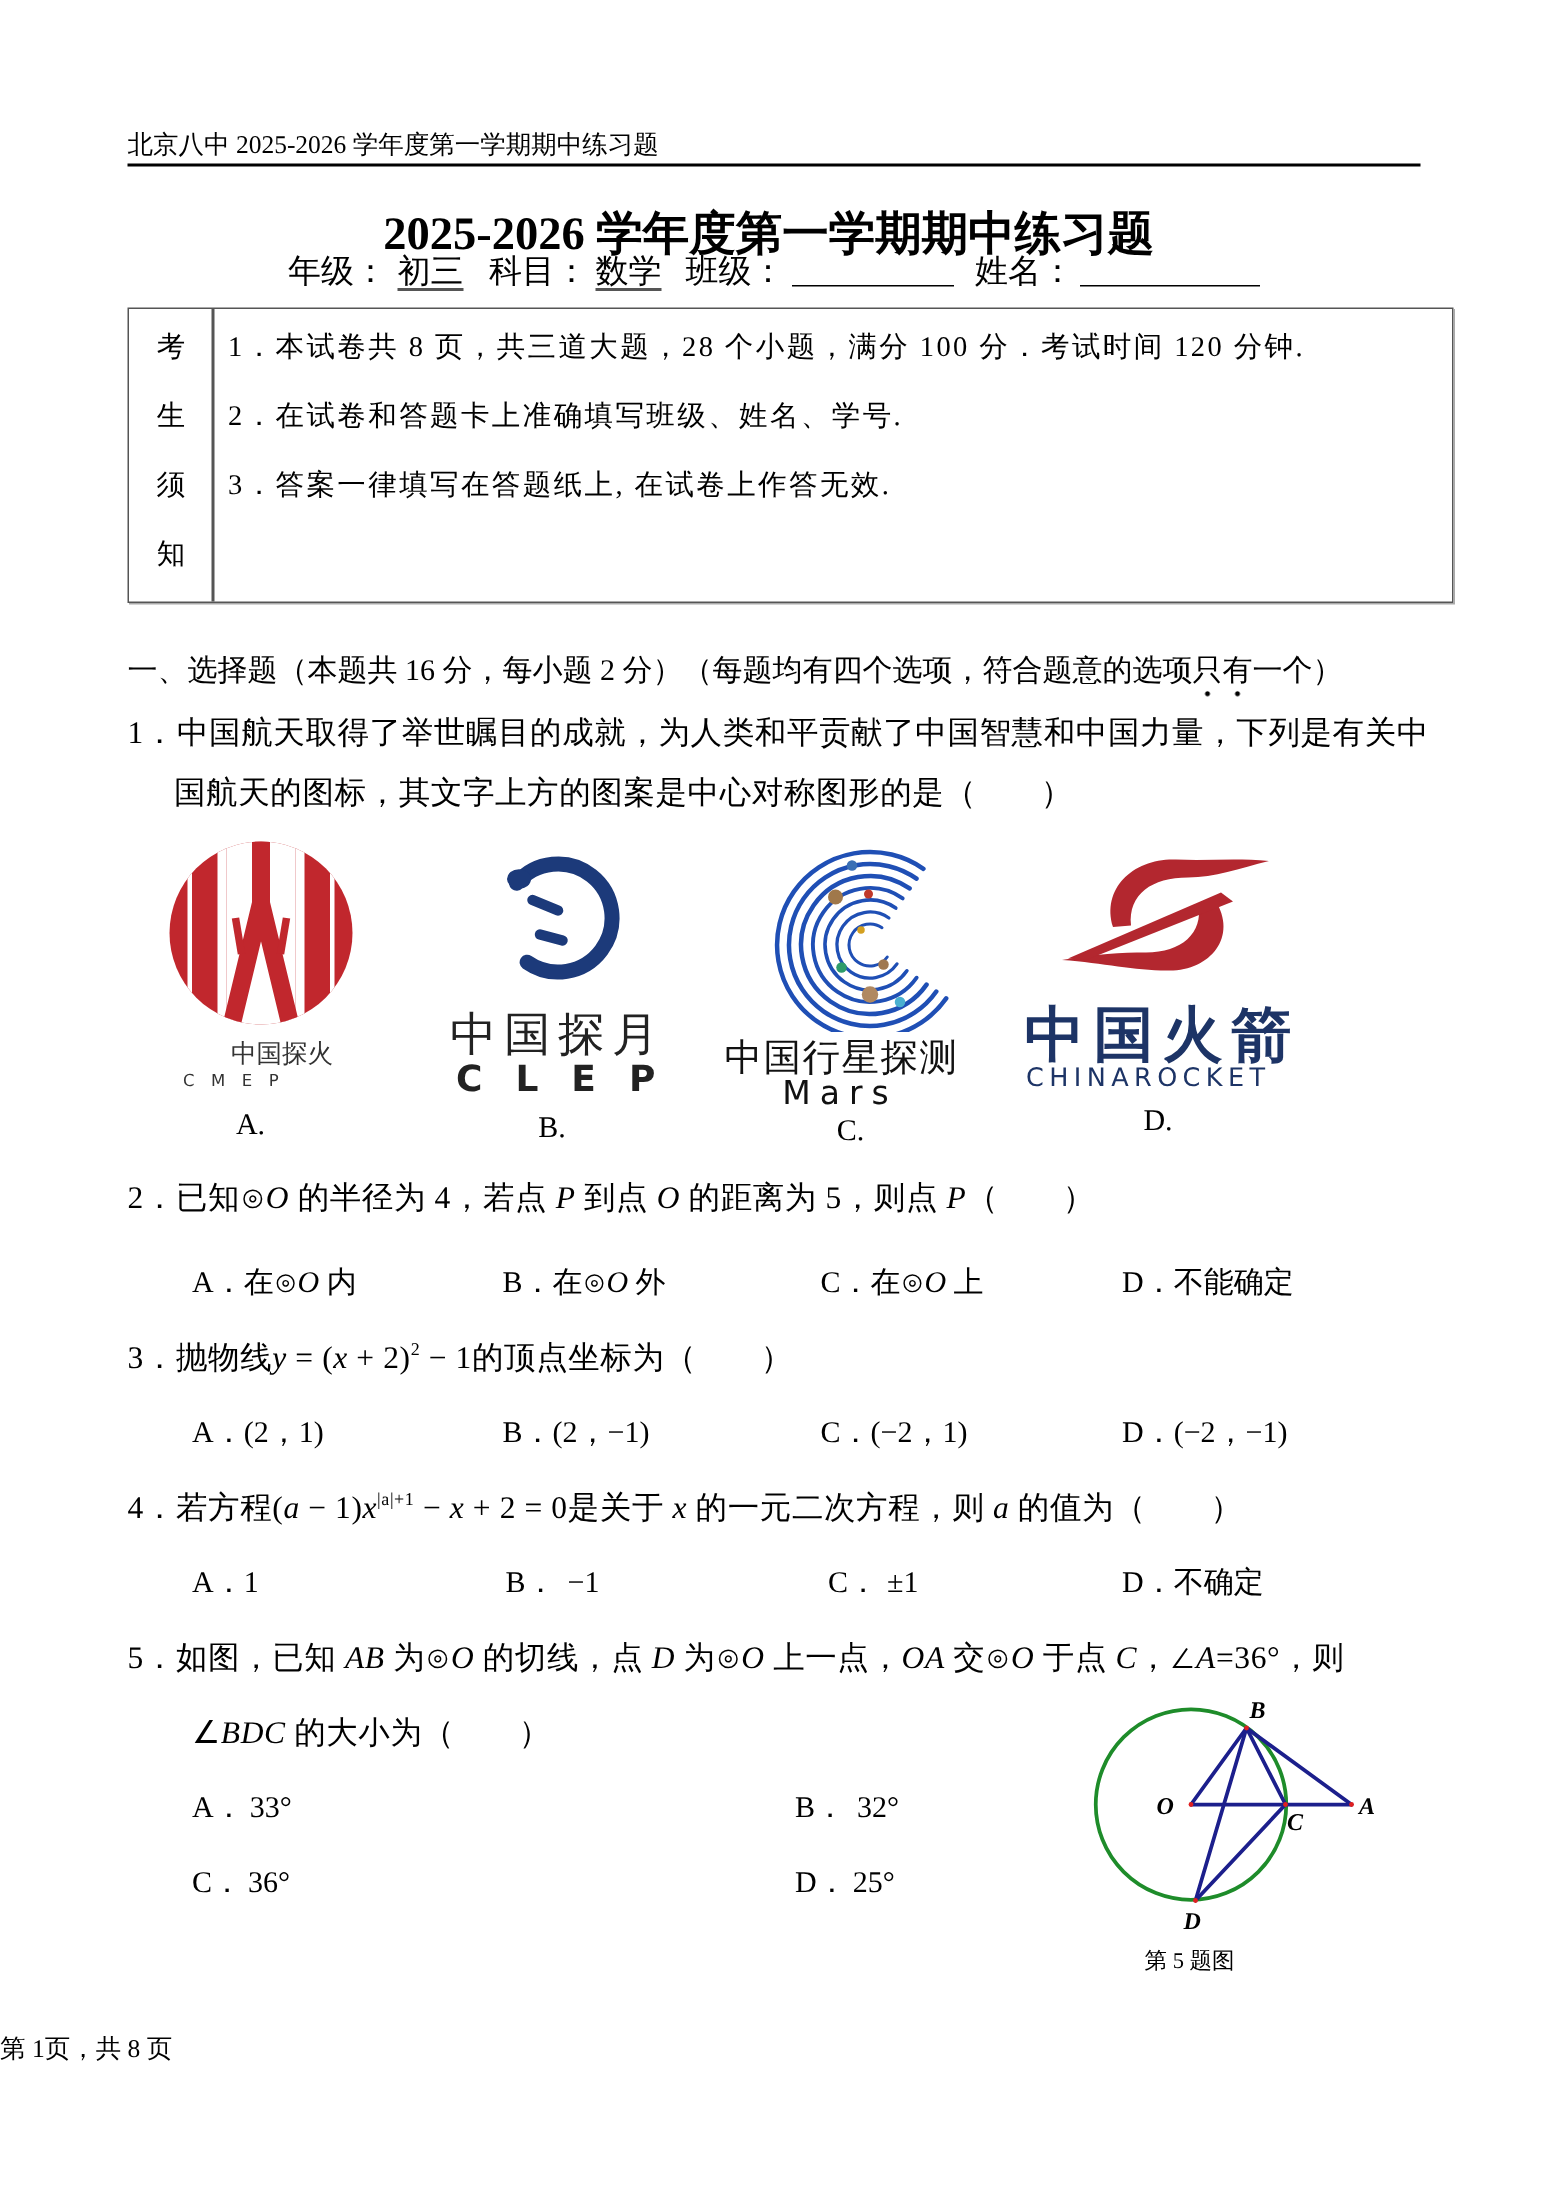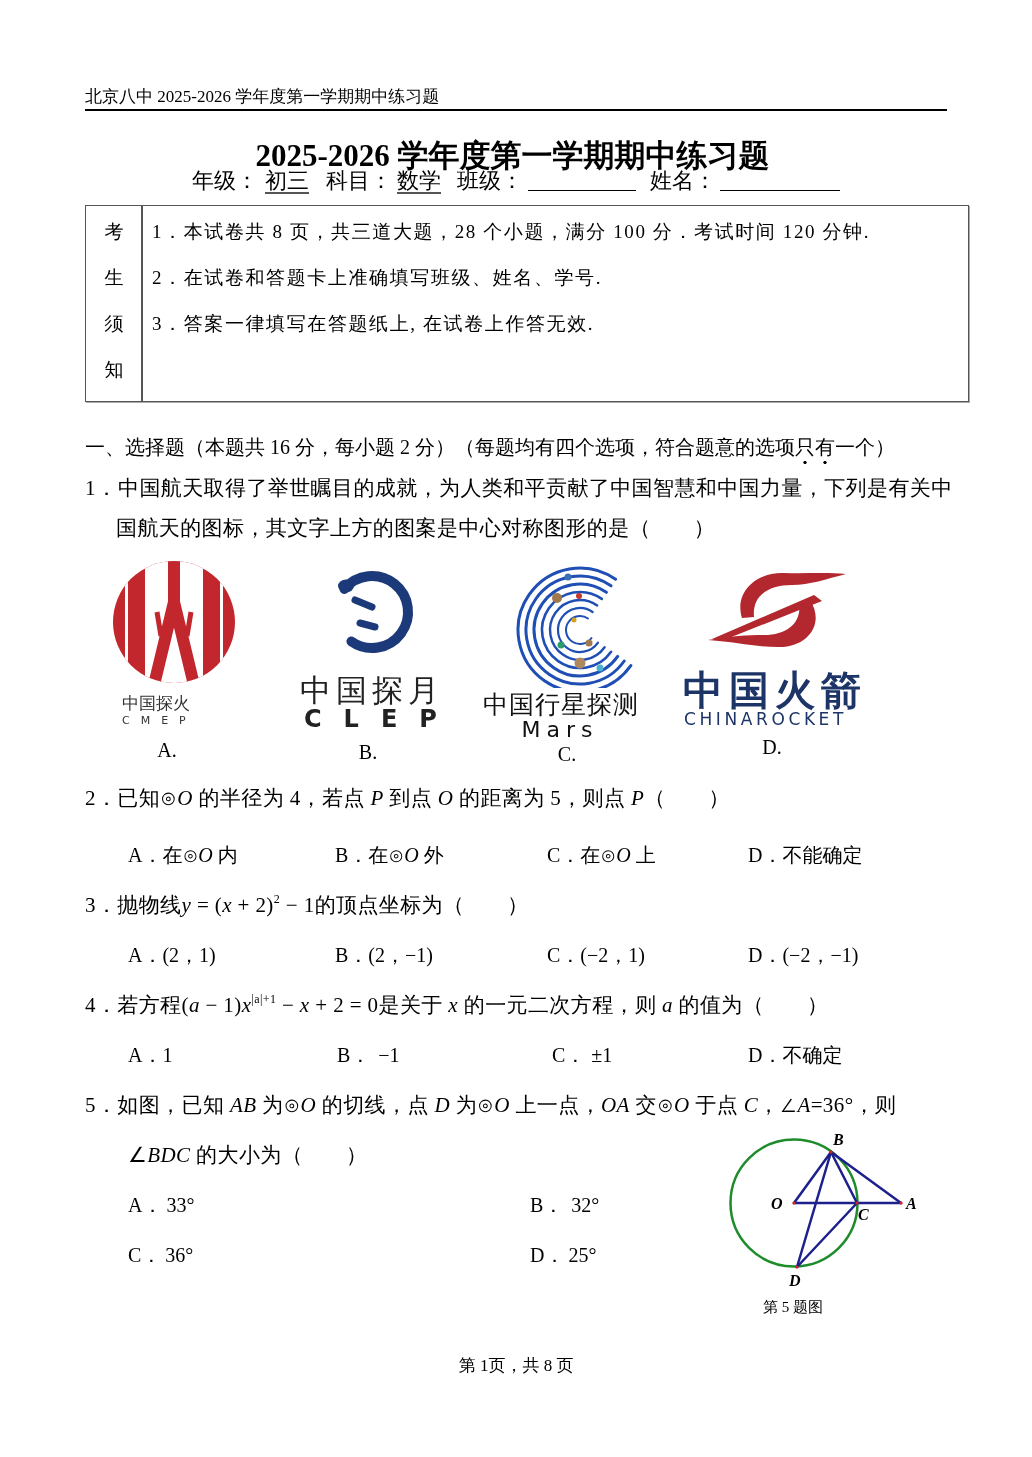--- a/index.html
+++ b/index.html
@@ -38,21 +38,21 @@
     .section-heading b { font-weight: normal; }
     .emph { position: relative; display: inline-block; }
     .emph::after {
       content: ""; position: absolute; left: 0; right: 0; bottom: -3px; height: 5px;
       background: radial-gradient(circle, #000 1.4px, transparent 1.9px) 0 0 / 20px 5px repeat-x;
     }
 
     .logo-text-sans { font-family: "DejaVu Sans", sans-serif; }
     .logo-label { font-size: 20px; line-height: 26px; text-align: center; width: 40px; }
 
-    .footer { left: 0; width: 1032px; top: 1354px; text-align: center; font-size: 17px; line-height: 24px; }
+    .footer { left: 0; width: 1032px; top: 1354px; text-align: left; font-size: 17px; line-height: 24px; }
   </style>
 </head>
 <body>
 
 <div class="page">
 
   <div class="abs running-header">北京八中 2025-2026 学年度第一学期期中练习题</div>
   <div class="abs header-rule"></div>
 
   <div class="abs exam-title">2025-2026 学年度第一学期期中练习题</div>
@@ -99,21 +99,21 @@
         <rect x="92" y="4" width="6" height="117" fill="#ffffff"></rect>
         <rect x="115" y="10" width="3" height="105" fill="#ffffff"></rect>
         <rect x="46" y="0" width="46" height="125" fill="#ffffff"></rect>
         <rect x="63" y="0" width="12" height="46" fill="#c1272d"></rect>
         <polyline points="49,125 69,42 89,125" fill="none" stroke="#c1272d" stroke-width="12"></polyline>
         <line x1="52" y1="52" x2="56" y2="76" stroke="#c1272d" stroke-width="5"></line>
         <line x1="86" y1="52" x2="82" y2="76" stroke="#c1272d" stroke-width="5"></line>
       </g>
     </svg>
   </div>
-  <div class="abs logo-text-sans" style="left:122px; top:692px; width:100px; text-align:left; font-size:17px; line-height:22px; color:#333">中国探火</div>
+  <div class="abs logo-text-sans" style="left:122px; top:692px; width:100px; text-align:right; font-size:17px; line-height:22px; color:#333">中国探火</div>
   <div class="abs logo-text-sans" style="left:122px; top:714px; width:104px; text-align:left; font-size:11px; line-height:14px; letter-spacing:11px; color:#333">CMEP</div>
   <div class="abs logo-label" style="left:147px; top:737px">A.</div>
 
   <div class="abs" style="left:300px; top:565px; width:150px; height:95px">
     <svg width="150" height="95" viewBox="0 0 150 95">
       <path d="M 44.4 23.9 A 36 36 0 1 1 51.4 76.5" fill="none" stroke="#1c3a7a" stroke-width="10" stroke-linecap="round"></path>
       <ellipse cx="46" cy="21" rx="8" ry="6.5" fill="#1c3a7a"></ellipse>
       <line x1="55" y1="35" x2="72" y2="42" stroke="#1c3a7a" stroke-width="7" stroke-linecap="round"></line>
       <line x1="60" y1="58" x2="75" y2="62" stroke="#1c3a7a" stroke-width="7" stroke-linecap="round"></line>
     </svg>

